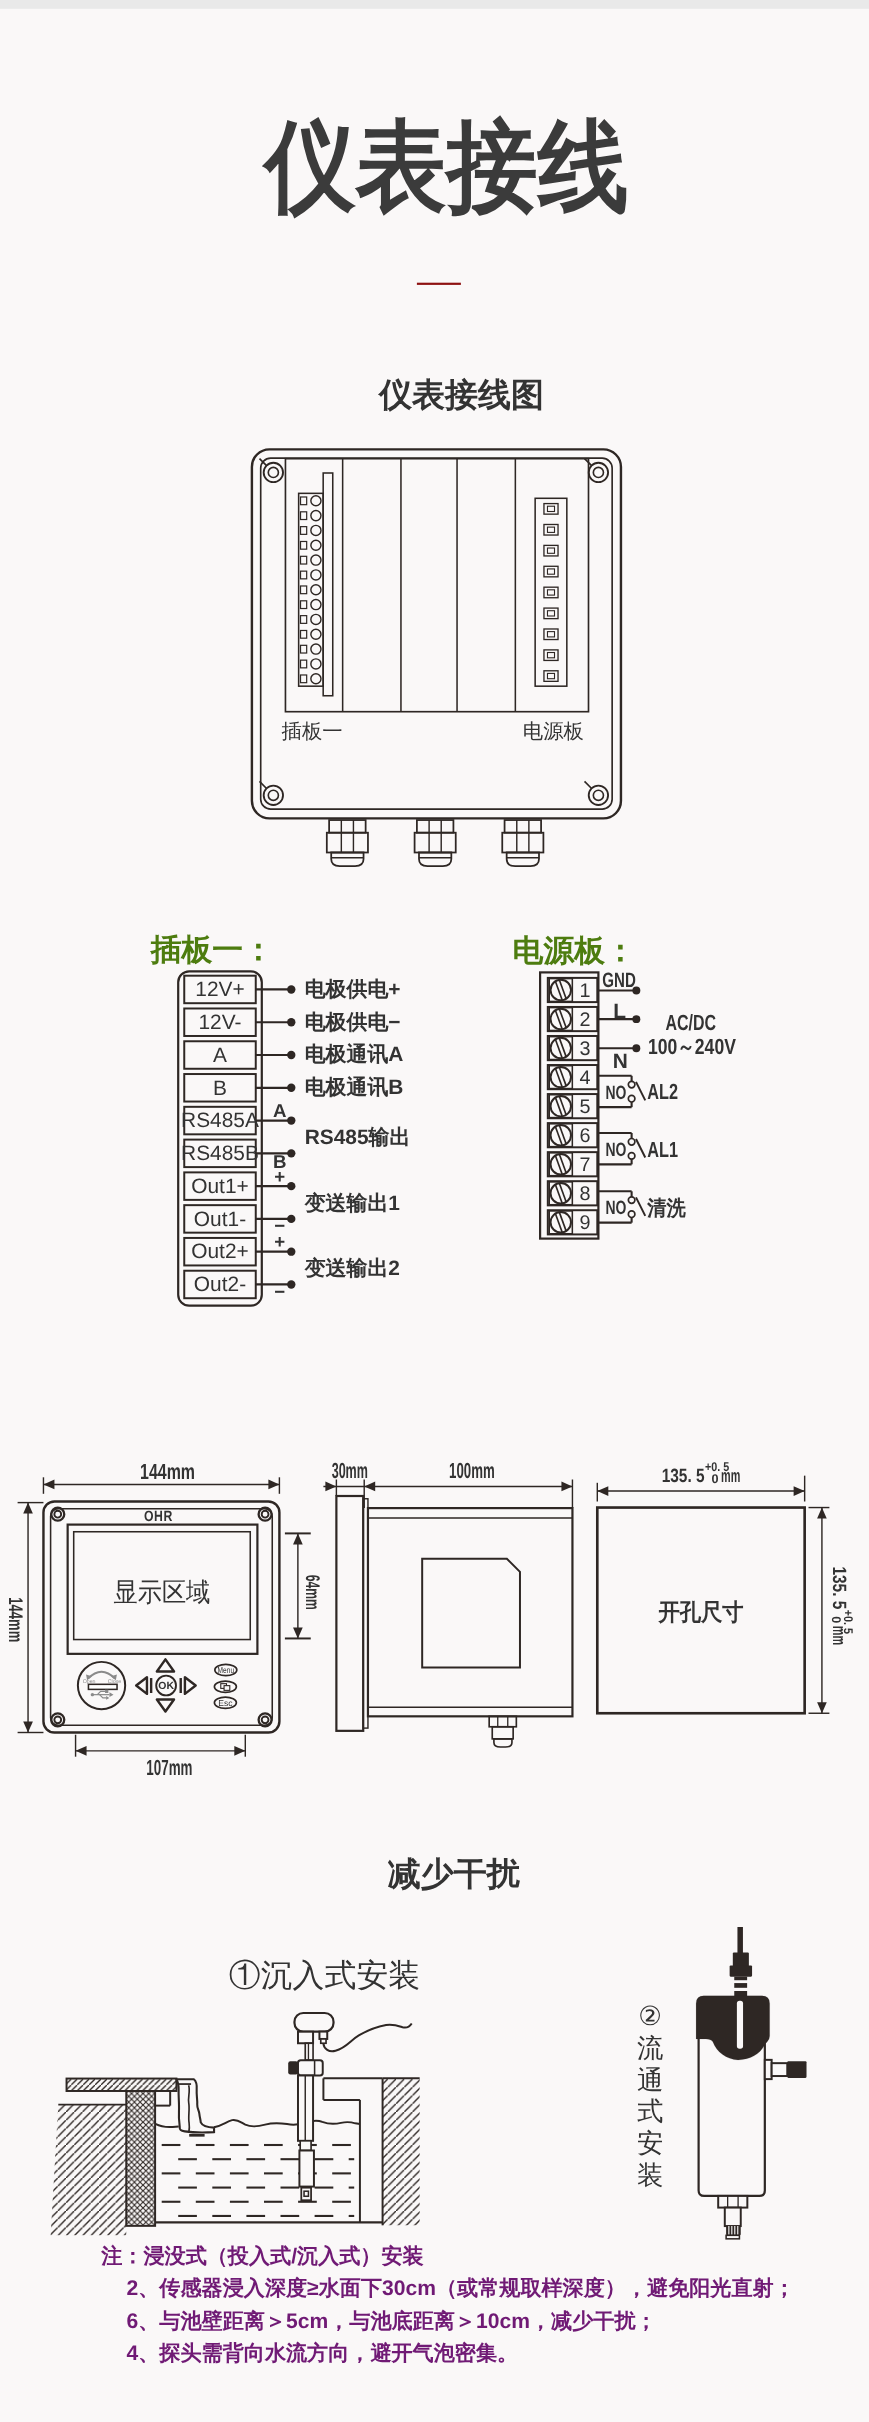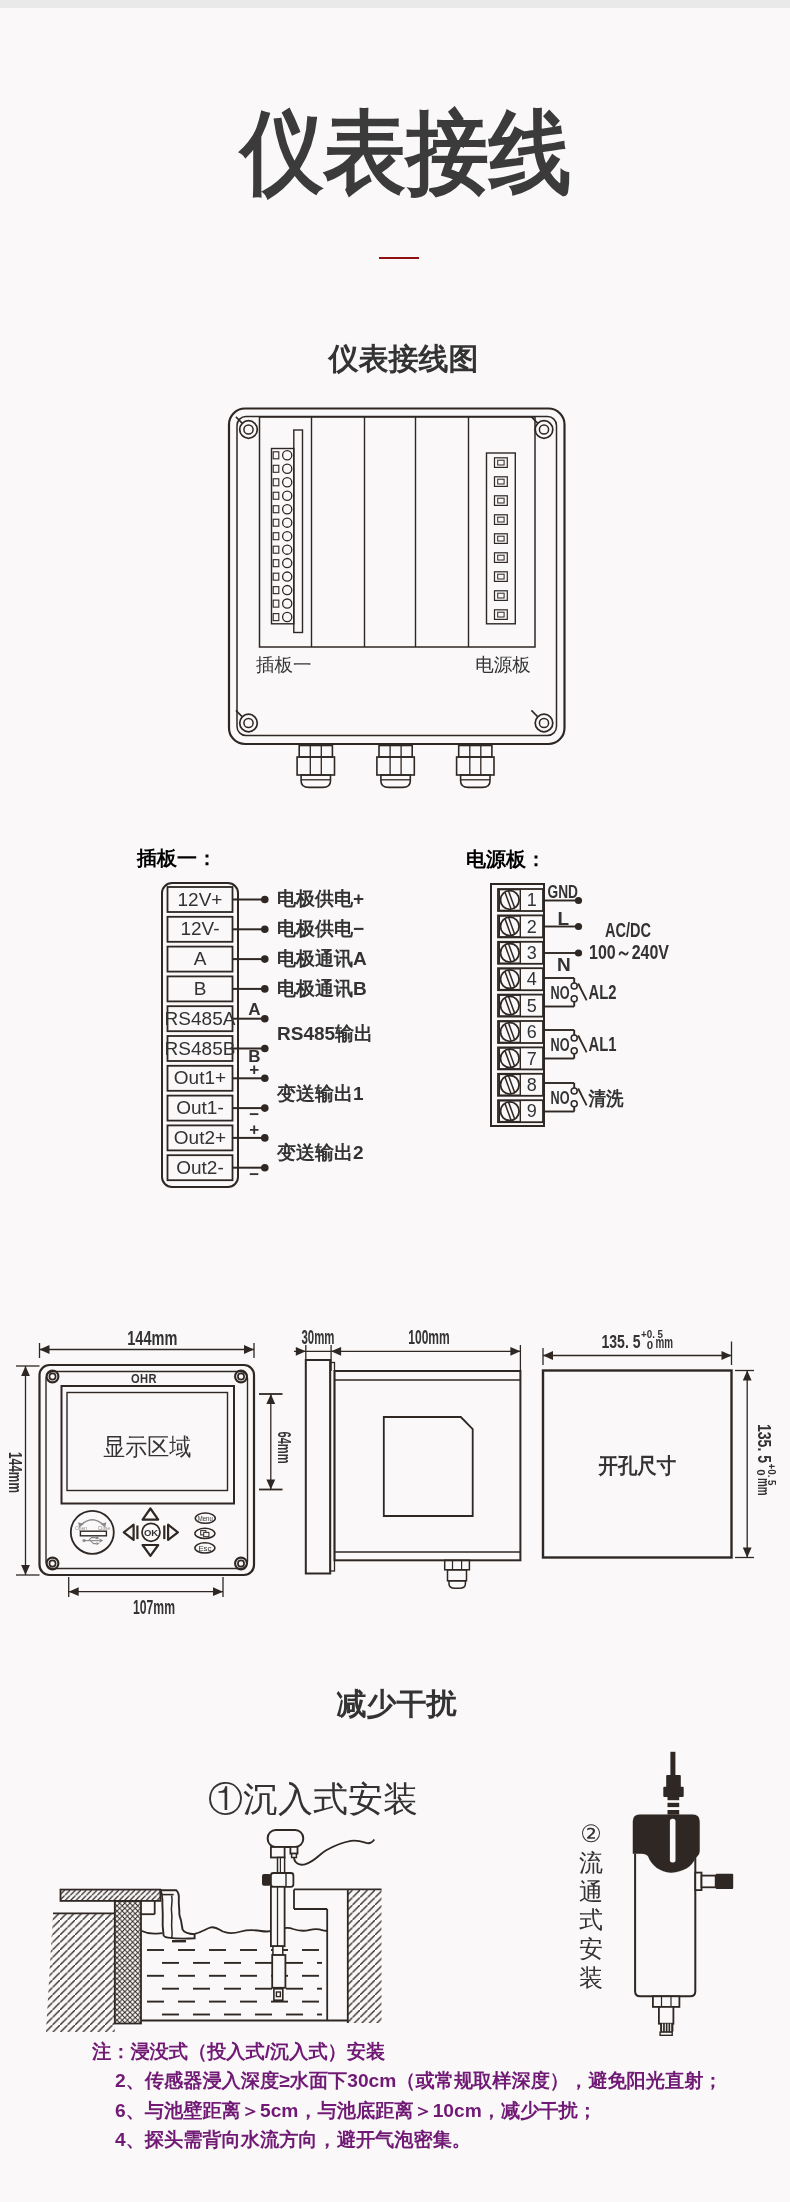--- a/index.html
+++ b/index.html
@@ -1,27 +1,27 @@
 <!DOCTYPE html>
 <html><head>
 <meta charset="utf-8">
 <style>
   * { margin:0; padding:0; box-sizing:border-box; }
   html,body { background:#ffffff; }
   #page { position:relative; width:790px; height:2202px; background:#faf8f8;
-           overflow:hidden; font-family:"Liberation Sans", sans-serif; }
+           overflow:hidden; font-family:"Liberation Sans", sans-serif;padding-left:16px; }
   .topbar { position:absolute; left:0; top:0; width:790px; height:8px; background:#e9e9e9; }
   .main-title { position:absolute; left:0; top:103px; width:790px; text-align:center;
                  font-size:91px; font-weight:700; color:#3b3b3b; letter-spacing:0;
                  transform:translateX(11px) scaleX(0.91); line-height:1.1; white-space:nowrap; }
   .red-dash { position:absolute; left:378.7px; top:256.5px; width:40.7px; height:2.6px; background:#8e1212; }
   .sec-heading { position:absolute; width:790px; text-align:center; font-size:30px;
                   font-weight:700; color:#333; white-space:nowrap; }
-  .sub-label { position:absolute; font-size:20px; font-weight:700; color:#000000; white-space:nowrap; }
-  .install-title { position:absolute; font-size:35px; color:#333;
+  .sub-label { position:absolute; font-size:28px; font-weight:700; color:#4d7c0f; white-space:nowrap; }
+  .install-title { position:absolute; font-size:29px; color:#333;
                     font-family:"Liberation Serif", serif; white-space:nowrap; }
   .flow-title { position:absolute; left:577px; top:1820px; width:28px; text-align:center;
                  font-size:24px; line-height:28.8px; color:#333; white-space:pre-line;
                  font-family:"Liberation Serif", serif; }
   .notes { position:absolute; left:92px; top:2037px; width:660px; font-size:19.2px;
             font-weight:600; color:#701a75; line-height:29.3px; white-space:nowrap; }
   .notes .num-line { padding-left:23px; }
   .notes .num-line:first-of-type { margin-top:2.5px; }
   text { user-select:none; }
 </style>

